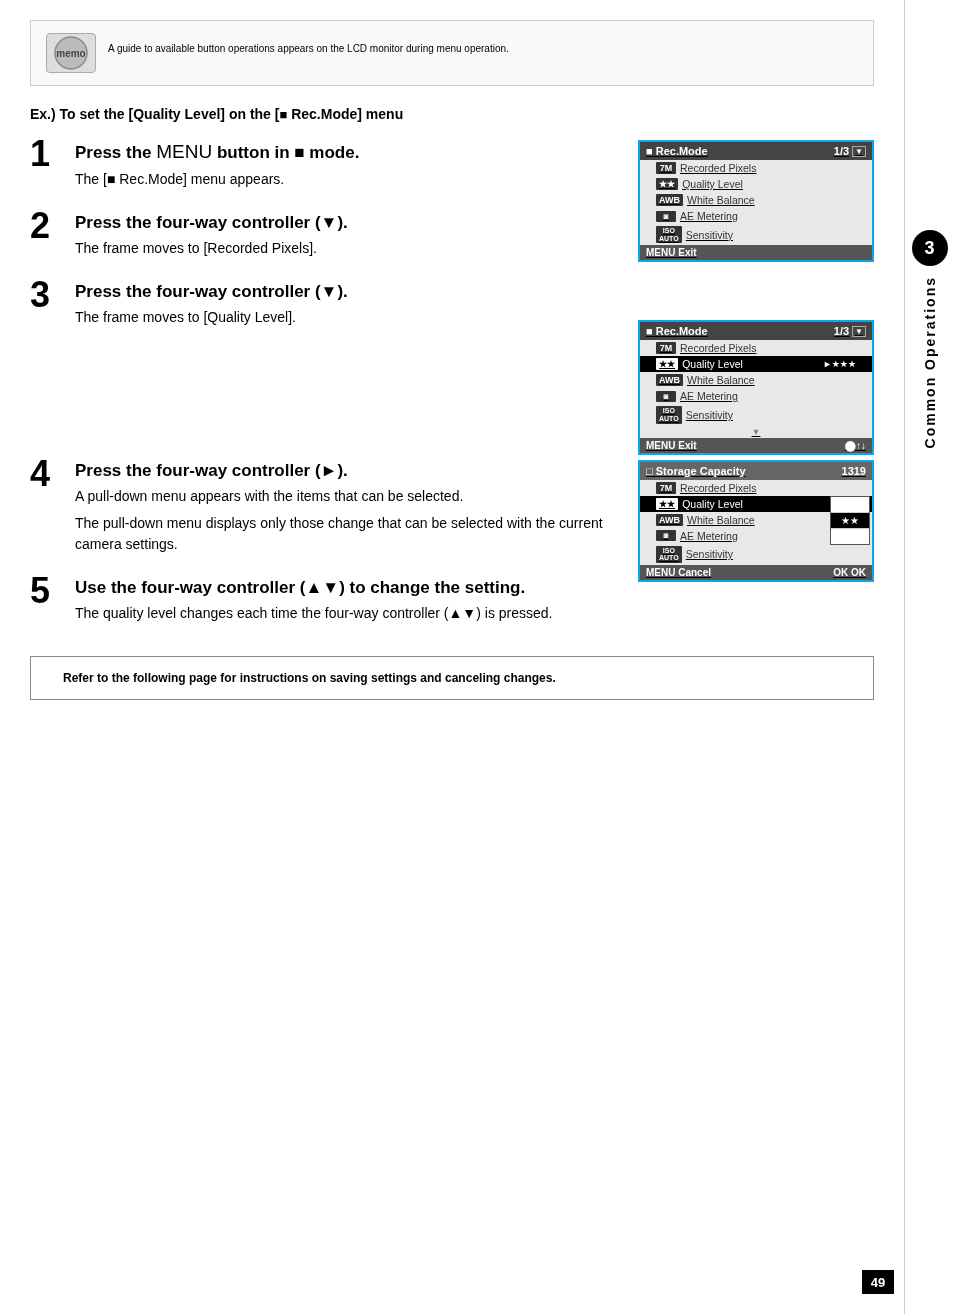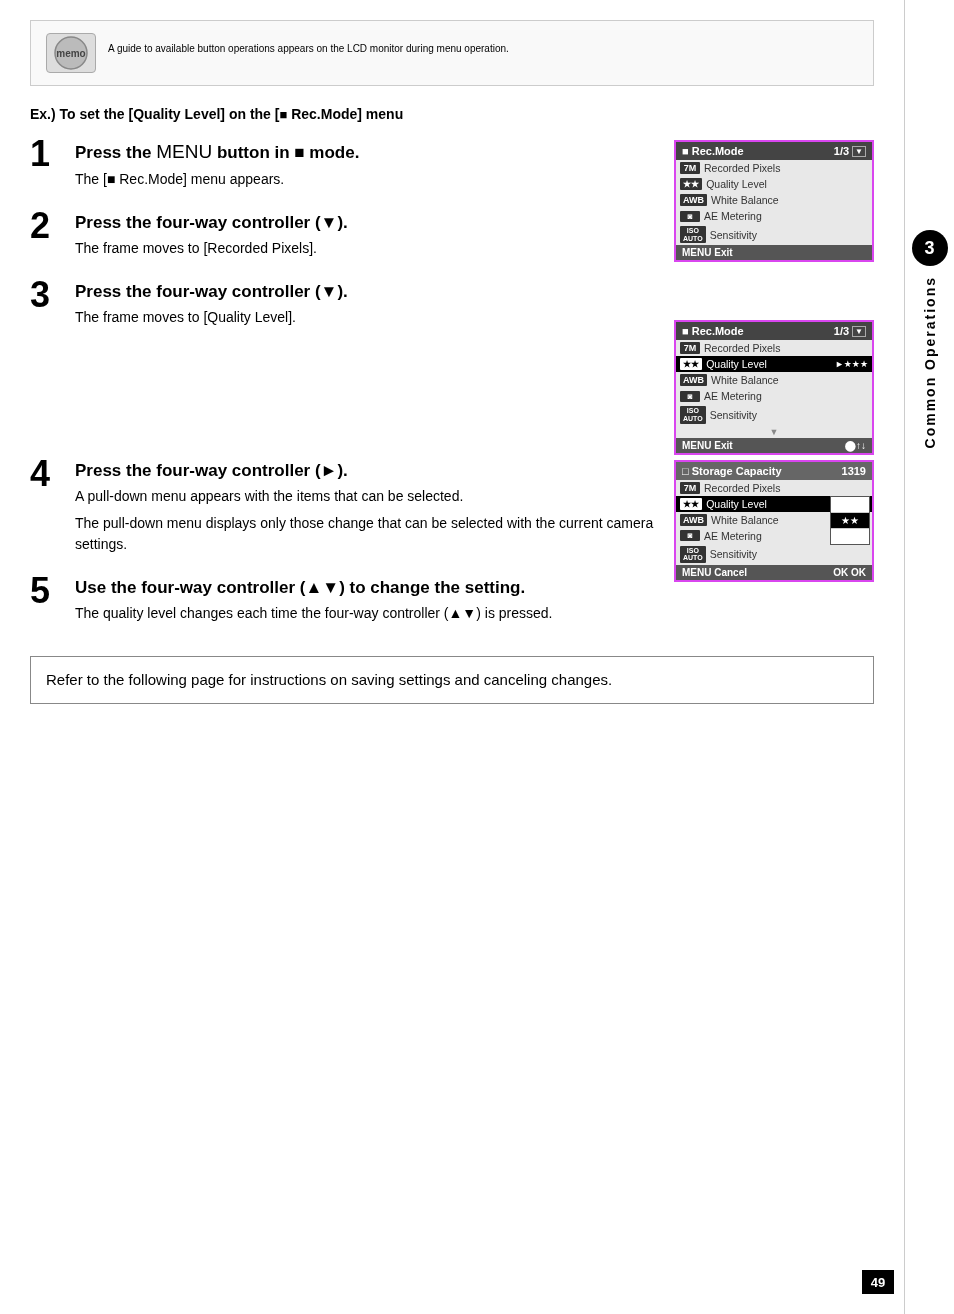--- a/index.html
+++ b/index.html
@@ -83,40 +83,41 @@
       font-size: 19px;
     }
     .step-desc {
       font-size: 14px;
       line-height: 1.5;
       margin-top: 3px;
     }
 
     
     .lcd-screen {
-      width: 200px;
-      border: 2px solid #d946ef;
+      width: 236px;
+      border: 2px solid #0ea5e9;
       background: #e8e8e8;
       font-size: 11px;
       font-family: Arial, sans-serif;
+      text-decoration: underline;
     }
     .lcd-header {
       display: flex;
       justify-content: space-between;
       align-items: center;
       background: #444;
       color: #fff;
       padding: 3px 6px;
       font-size: 11px;
       font-weight: bold;
     }
     .lcd-row {
       display: flex;
       align-items: center;
-      padding: 2px 4px;
+      padding: 2px 16px;
       font-size: 10.5px;
       color: #333;
       gap: 4px;
     }
     .lcd-row.selected {
       background: #000;
       color: #fff;
     }
     .lcd-badge {
       background: #333;
@@ -143,24 +144,25 @@
       background: #666;
       color: #fff;
       padding: 3px 6px;
       font-size: 11px;
       font-weight: bold;
     }
 
     
     .note-box {
       border: 1px solid #888;
-      padding: 12px 15px;
+      padding: 12px 32px;
       margin-top: 10px;
-      font-size: 15px;
+      font-size: 12px;
       line-height: 1.5;
+      font-weight: bold;
     }
 
     
     .side-tab {
       position: absolute;
       right: 0;
       top: 0;
       width: 50px;
       height: 1314px;
       background: #fff;

